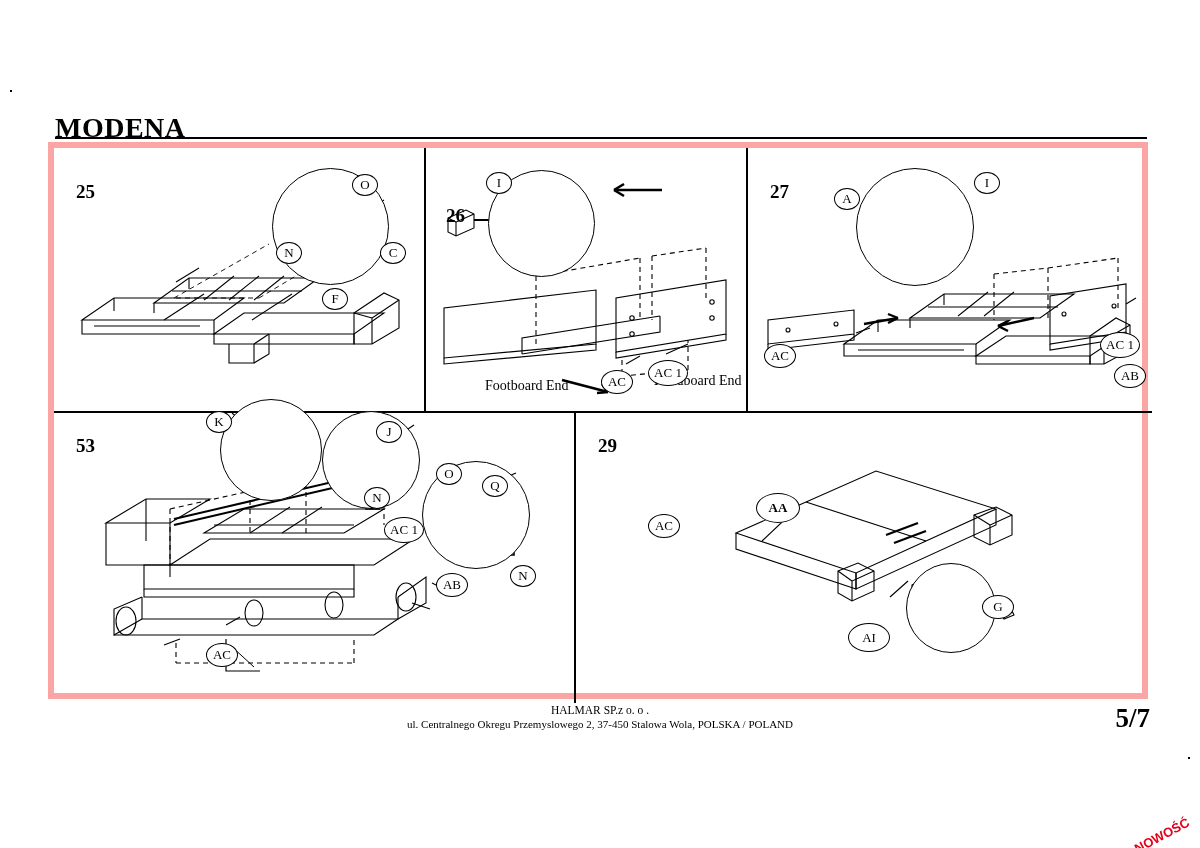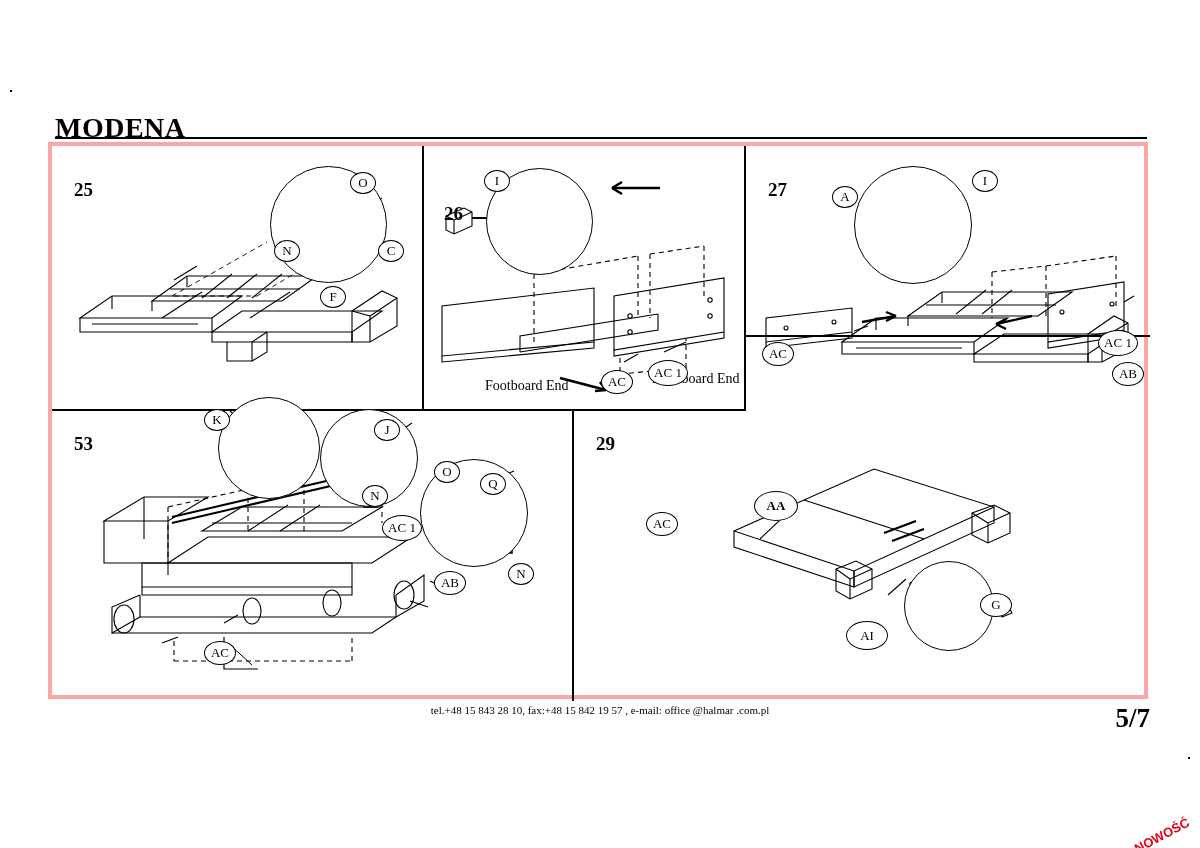--- a/index.html
+++ b/index.html
@@ -39,21 +39,21 @@
     height: 2px;
     background: #000;
   }
   
   .frame {
     position: absolute;
     left: 48px;
     top: 142px;
     width: 1100px;
     height: 557px;
-    border: 4px solid #fca5a5;
+    border: 6px solid #fca5a5;
     box-sizing: border-box;
   }
   .cell {
     position: absolute;
     box-sizing: border-box;
   }
   .cell-border-r { border-right: 2px solid #000; }
   .cell-border-b { border-bottom: 2px solid #000; }
   .step-num {
     position: absolute;
@@ -299,21 +299,21 @@
           <circle cx="100" cy="80" r="3"></circle>
         </g>
       </svg>
 
       <div class="bub sm" style="left:60px; top:24px;">I</div>
       <div class="bub md" style="left:222px; top:366px;">AC</div>
 
       <div class="lbl" style="left:228px; top:225px; position:absolute;">Headboard End</div>
     </div>
 
-    <div class="cell cell-border-b" style="left:694px; top:0; width:404px; height:191px;">
+    <div class="cell cell-border-b" style="left:694px; top:0; width:404px; height:265px;">
       <div class="step-num" style="left:22px; top:33px;">27</div>
 
       <svg width="404" height="265">
         <g fill="none" stroke="#000" stroke-width="1.1">
 
           <path d="M20,172 L20,196 L106,186 L106,162 Z"></path>
           <path d="M20,196 L20,202 L106,192 L106,186"></path>
           <circle cx="40" cy="182" r="2"></circle>
           <circle cx="88" cy="176" r="2"></circle>
 
@@ -527,18 +527,19 @@
       <div class="bub lg" style="left:272px; top:210px; width:40px; height:27px;">AI</div>
     </div>
 
   </div>
 
   <div class="lbl" style="left:453px; top:378px;margin-left:32px;">Footboard End</div>
   <div class="bub md" style="left:601px; top:370px;">AC</div>
   <div class="bub lg" style="left:648px; top:360px;">AC 1</div>
 
   <div class="footer">
-    <div>tel.+48 15 843 28 10, fax:+48 15 842 19 57 , e-mail: office @halmar .com.pl</div>
+    <div class="f1">HALMAR SP.z o. o .</div>
+    <div>ul. Centralnego Okregu Przemyslowego 2, 37-450 Stalowa Wola, POLSKA / POLAND</div>
   </div>
   <div class="pageno">5/7</div>
   <div class="nowosc">NOWOŚĆ</div>
 
 </div>
 
 </body></html>

